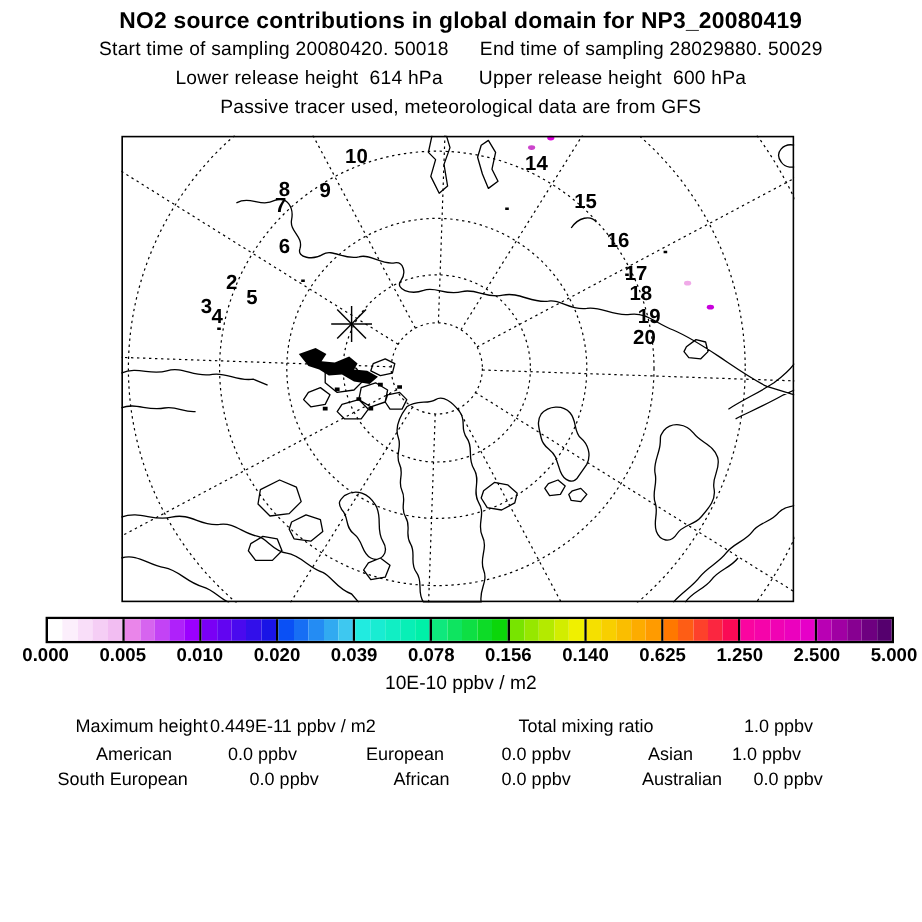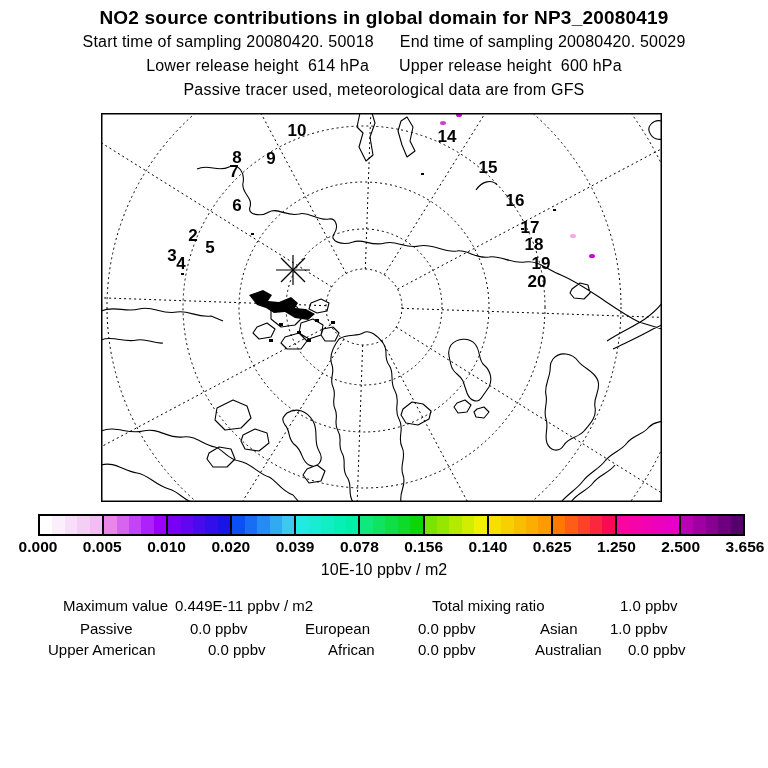--- a/index.html
+++ b/index.html
@@ -32,21 +32,21 @@
   .stats .stat{position:absolute;font-size:15px;white-space:pre;}
 </style>
 </head>
 <body>
 
 <div class="page">
 
   <div class="title">NO2 source contributions in global domain for NP3_20080419</div>
   <div class="hline h2">
     <span>Start time of sampling 20080420. 50018</span>
-    <span>End time of sampling 20080420. 50029</span>
+    <span>End time of sampling 28029880. 50029</span>
   </div>
   <div class="hline h3">
     <span>Lower release height  614 hPa</span>
     <span>Upper release height  600 hPa</span>
   </div>
   <div class="hline h4">
     <span>Passive tracer used, meteorological data are from GFS</span>
   </div>
 
   <svg class="map" width="561" height="389" viewBox="0 0 561 389">
@@ -250,36 +250,36 @@
       <span class="cb-label" style="left: 9.09091%;">0.005</span>
       <span class="cb-label" style="left: 18.1818%;">0.010</span>
       <span class="cb-label" style="left: 27.2727%;">0.020</span>
       <span class="cb-label" style="left: 36.3636%;">0.039</span>
       <span class="cb-label" style="left: 45.4545%;">0.078</span>
       <span class="cb-label" style="left: 54.5455%;">0.156</span>
       <span class="cb-label" style="left: 63.6364%;">0.140</span>
       <span class="cb-label" style="left: 72.7273%;">0.625</span>
       <span class="cb-label" style="left: 81.8182%;">1.250</span>
       <span class="cb-label" style="left: 90.9091%; text-align: center;">2.500</span>
-      <span class="cb-label" style="left: 100%;">3.656</span>
+      <span class="cb-label" style="left: 100%;">5.000</span>
     </div>
   <div class="cb-unit">10E-10 ppbv / m2</div>
 
   <div class="stats">
-      <span class="stat" style="left: 63px; top: 597px;">Maximum value</span>
+      <span class="stat" style="left: 63px; top: 597px;">Maximum height</span>
       <span class="stat" style="left: 175px; top: 597px;">0.449E-11 ppbv / m2</span>
       <span class="stat" style="left: 432px; top: 597px;">Total mixing ratio</span>
       <span class="stat" style="left: 620px; top: 597px;">1.0 ppbv</span>
-      <span class="stat" style="left: 80px; top: 620px;">Passive</span>
+      <span class="stat" style="left: 80px; top: 620px;">American</span>
       <span class="stat" style="left: 190px; top: 620px;">0.0 ppbv</span>
       <span class="stat" style="left: 305px; top: 620px;">European</span>
       <span class="stat" style="left: 418px; top: 620px;">0.0 ppbv</span>
       <span class="stat" style="left: 540px; top: 620px;">Asian</span>
       <span class="stat" style="left: 610px; top: 620px;">1.0 ppbv</span>
-      <span class="stat" style="left: 48px; top: 641px;">Upper American</span>
+      <span class="stat" style="left: 48px; top: 641px;">South European</span>
       <span class="stat" style="left: 208px; top: 641px;">0.0 ppbv</span>
       <span class="stat" style="left: 328px; top: 641px;">African</span>
       <span class="stat" style="left: 418px; top: 641px;">0.0 ppbv</span>
       <span class="stat" style="left: 535px; top: 641px;">Australian</span>
       <span class="stat" style="left: 628px; top: 641px;">0.0 ppbv</span>
     </div>
 
 </div>
 
 </body></html>

